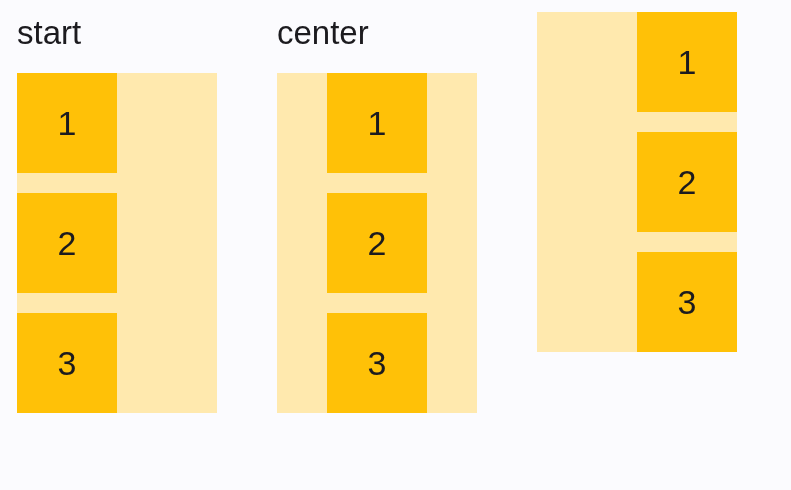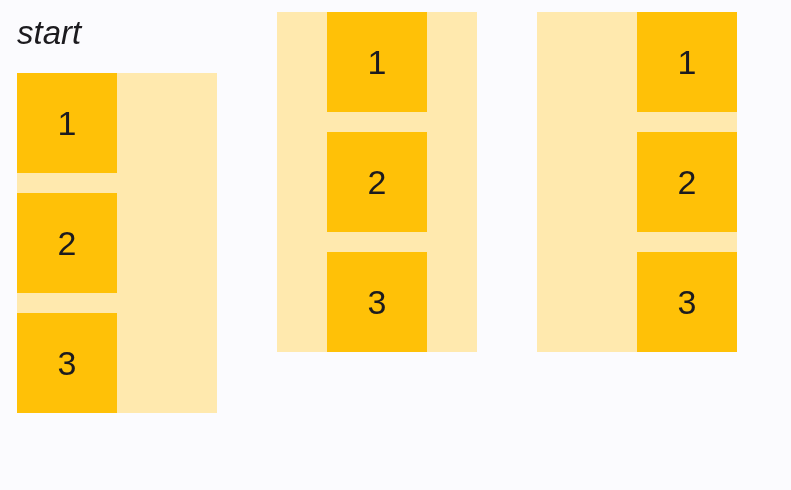--- a/index.html
+++ b/index.html
@@ -22,21 +22,20 @@
     width: 200px;
     flex: 0 0 200px;
   }
   .demo-title {
     margin: 0 0 19px 0;
     font-size: 33px;
     font-weight: 400;
     line-height: 42px;
     letter-spacing: 0;
     color: var(--text-color, #1C1B1F);
-    font-style: italic;
   }
   .flex-container {
     width: 200px;
     height: 340px;
     background: var(--container-bg, #FFE9AE);
     display: flex;
     flex-direction: column;
     justify-content: space-between;
   }
   .align-start  { align-items: flex-start; }
@@ -62,20 +61,21 @@
   <section class="demo-col">
     <h2 class="demo-title">start</h2>
     <div class="flex-container align-start">
       <div class="flex-item">1</div>
       <div class="flex-item">2</div>
       <div class="flex-item">3</div>
     </div>
   </section>
 
   <section class="demo-col">
+    <h2 class="demo-title">center</h2>
     <div class="flex-container align-center">
       <div class="flex-item">1</div>
       <div class="flex-item">2</div>
       <div class="flex-item">3</div>
     </div>
   </section>
 
   <section class="demo-col">
     <div class="flex-container align-end">
       <div class="flex-item">1</div>

